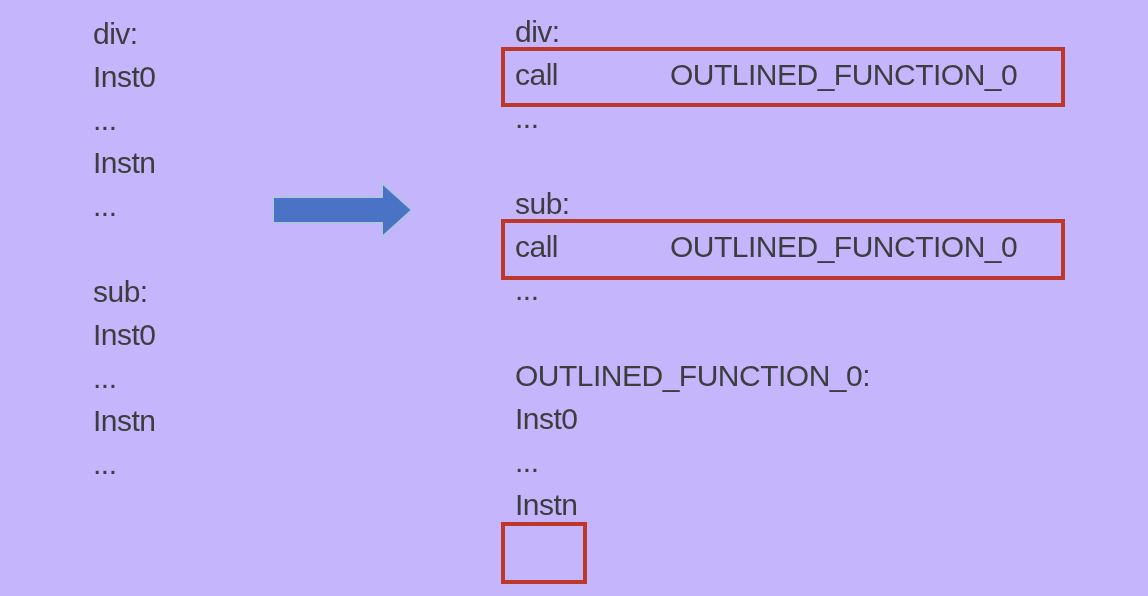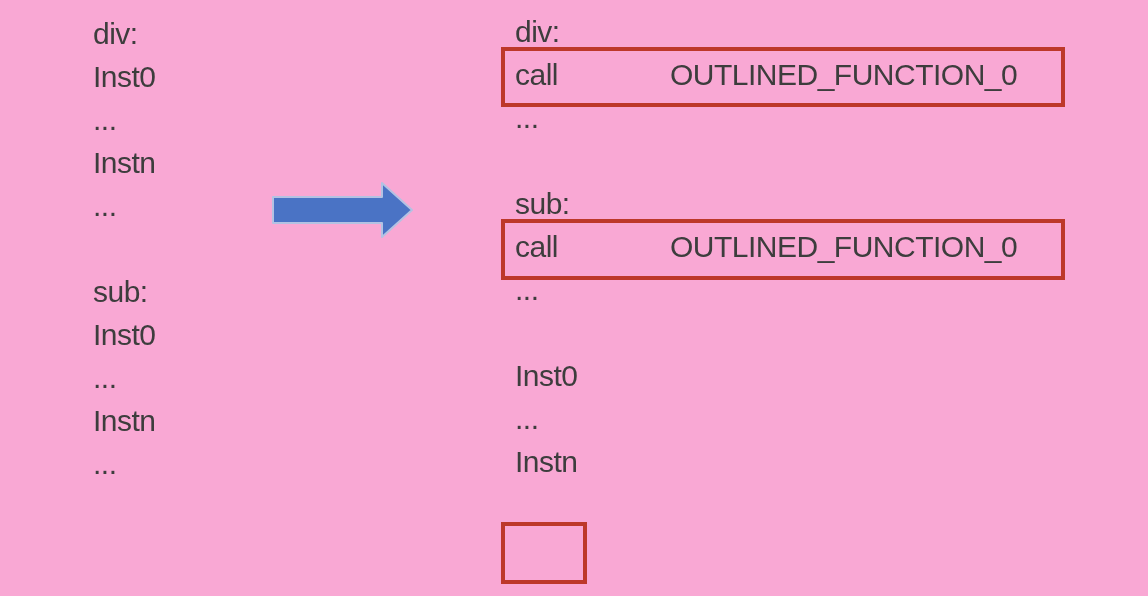--- a/index.html
+++ b/index.html
@@ -4,21 +4,21 @@
 <style>
   html, body {
     margin: 0;
     padding: 0;
     background: #ffffff;
   }
   .canvas {
     position: relative;
     width: 1148px;
     height: 596px;
-    background: #f9a8d4;
+    background: #c4b5fd;
     overflow: hidden;
     font-family: "Liberation Sans", "DejaVu Sans", sans-serif;
     color: #3d3d3d;
   }
   .code-col {
     position: absolute;
     white-space: nowrap;
   }
   .left-col  { left: 93px;  top: 12px; }
   .right-col { left: 515px; top: 10px; }
@@ -81,20 +81,21 @@
       <span class="mnemonic">call</span><span>OUTLINED_FUNCTION_0</span>
     </div>
     <div class="line">...</div>
     <div class="line"></div>
     <div class="line">sub:</div>
     <div class="line">
       <span class="mnemonic">call</span><span>OUTLINED_FUNCTION_0</span>
     </div>
     <div class="line">...</div>
     <div class="line"></div>
+    <div class="line">OUTLINED_FUNCTION_0:</div>
     <div class="line">Inst0</div>
     <div class="line">...</div>
     <div class="line">Instn</div>
   </div>
 
   <div class="highlight-box box-div-call"></div>
   <div class="highlight-box box-sub-call"></div>
   <div class="highlight-box box-ret"></div>
 
 </div>

